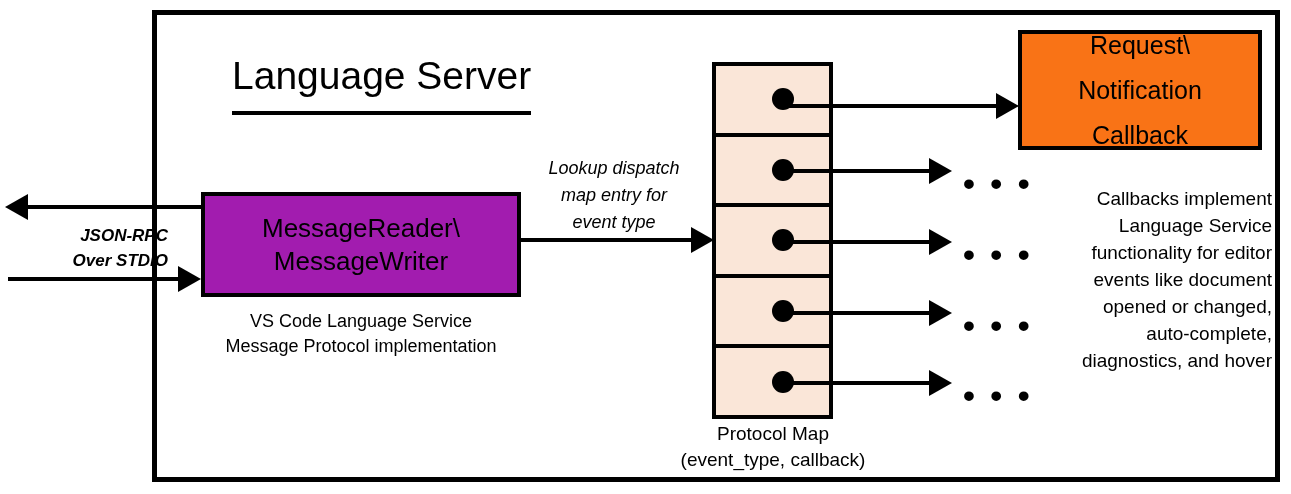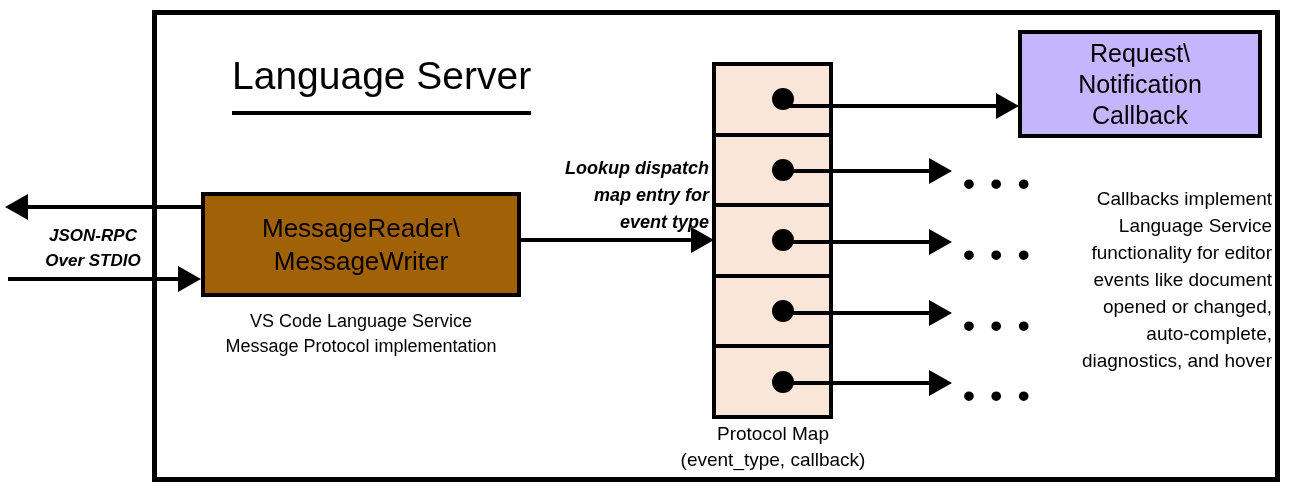--- a/index.html
+++ b/index.html
@@ -44,21 +44,21 @@
   }
 
   
   #reader-writer-box {
     left: 201px;
     top: 192px;
     width: 320px;
     height: 105px;
     border: 4px solid #000;
     box-sizing: border-box;
-    background: #a16207;
+    background: #a21caf;
     display: flex;
     flex-direction: column;
     align-items: center;
     justify-content: center;
   }
   #reader-writer-box .line {
     font-size: 26px;
     line-height: 33px;
     white-space: nowrap;
   }
@@ -69,37 +69,37 @@
     text-align: center;
     font-size: 18px;
     line-height: 25px;
   }
 
   
   #jsonrpc-label {
     left: 18px;
     top: 223px;
     width: 150px;
-    text-align: center;
+    text-align: right;
     font-size: 17px;
     line-height: 25px;
     font-style: italic;
     font-weight: bold;
   }
 
   
   #lookup-label {
     left: 519px;
     top: 155px;
     width: 190px;
-    text-align: right;
+    text-align: center;
     font-size: 18px;
     line-height: 27px;
     font-style: italic;
-    font-weight: bold;
+    font-weight: normal;
   }
 
   
   #dispatch-label {
     left: 838px;
     top: 38px;
     width: 176px;
     text-align: center;
     font-size: 18px;
     line-height: 27px;
@@ -143,28 +143,29 @@
     text-align: center;
     font-size: 19px;
     line-height: 26px;
   }
 
   
   #callback-box {
     left: 1018px;
     top: 30px;
     width: 244px;
-    height: 108px;
+    height: 120px;
     border: 4px solid #000;
     box-sizing: border-box;
-    background: #c4b5fd;
+    background: #f97316;
     display: flex;
     flex-direction: column;
     align-items: center;
     justify-content: center;
+    gap: 14px;
   }
   #callback-box .line {
     font-size: 25px;
     line-height: 31px;
     white-space: nowrap;
   }
   #callback-caption {
     left: 1008px;
     top: 185px;
     width: 264px;

